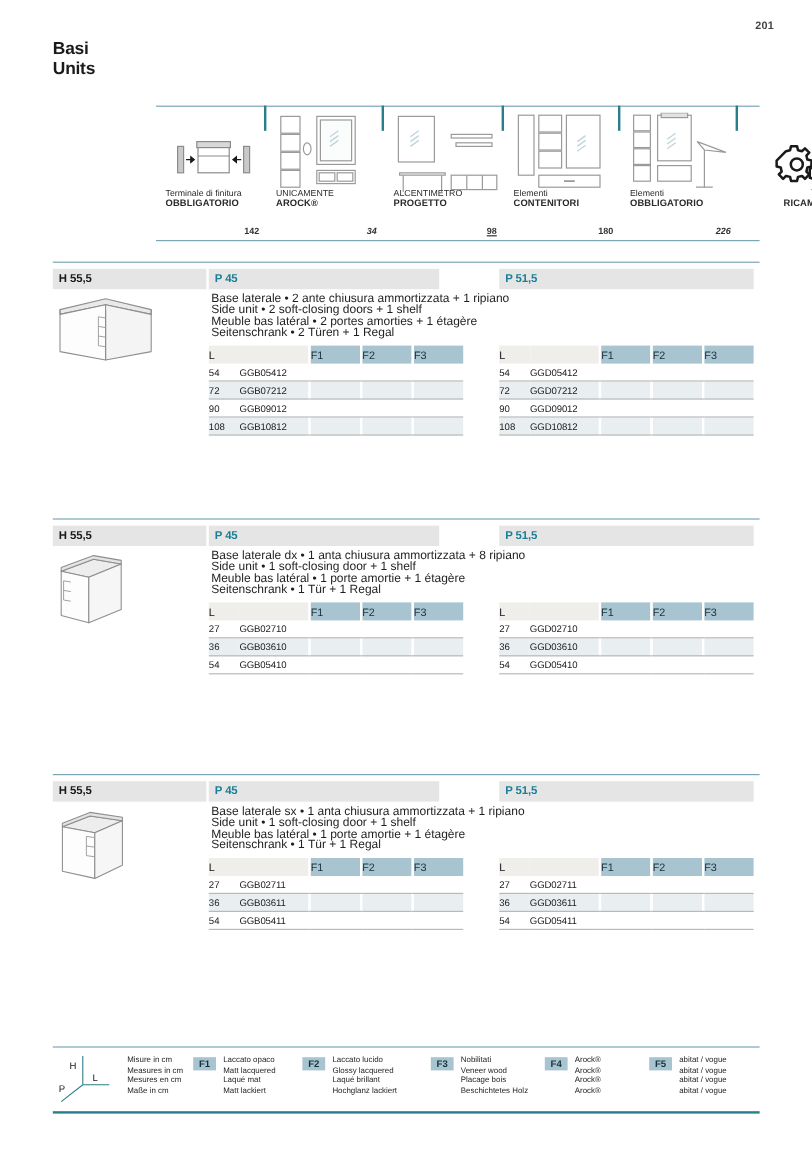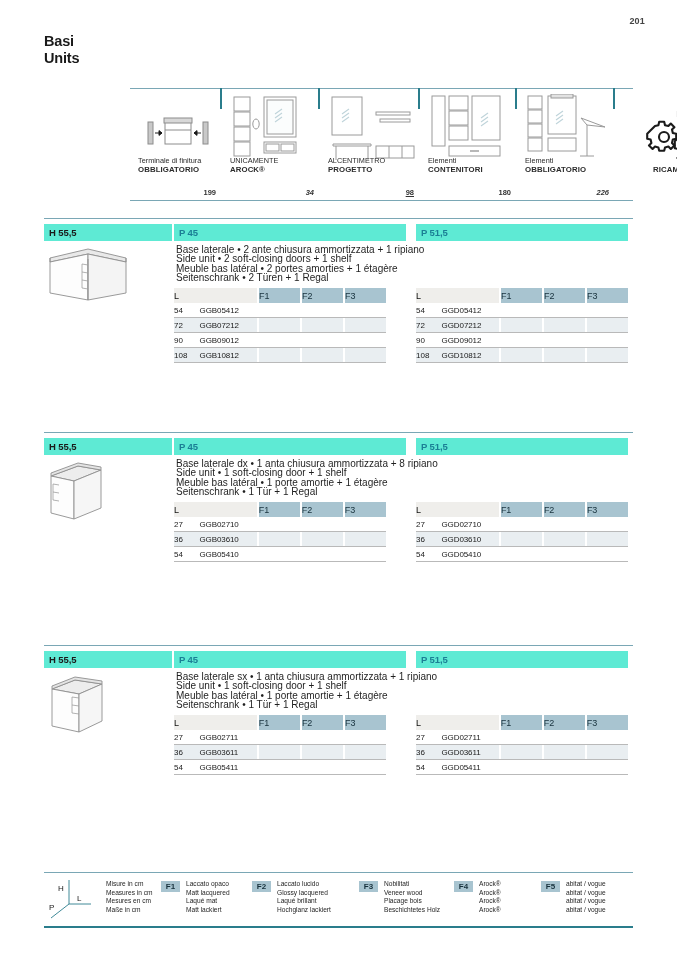--- a/index.html
+++ b/index.html
@@ -112,25 +112,25 @@
     left: 44px;
     width: 589px;
     height: 1px;
     background: #7aa7b5;
     top: 0;
   }
 
   .band {
     position: absolute;
     height: 17px;
-    background: #5eead4;
+    background: #e5e5e5;
     text-align: center;
   }
   .band.h-band { left: 44px; top: 6px; width: 128px; }
-  .band.p45    { left: 174px; top: 6px; width: 232px; }
+  .band.p45    { left: 174px; top: 6px; width: 192px; }
   .band.p515   { left: 416px; top: 6px; width: 212px; }
 
   .band-text {
     position: absolute;
     top: 3px;
     left: 5px;
     font-size: 9.5px;
     font-weight: bold;
     letter-spacing: -0.1px;
   }
@@ -264,21 +264,21 @@
             <line x1="27" y1="36" x2="53" y2="36"></line>
           </g>
           <path d="M17 39 L24 39 M24 39 l-3 -2.4 v4.8 z" stroke="#1a1a1a" fill="#1a1a1a" stroke-width="1"></path>
           <path d="M63 39 L56 39 M56 39 l3 -2.4 v4.8 z" stroke="#1a1a1a" fill="#1a1a1a" stroke-width="1"></path>
         </svg>
       </div>
       <div class="nav-label">
         <div>Terminale di finitura</div>
         <div class="l2">OBBLIGATORIO</div>
       </div>
-      <div class="nav-num" style="right:4px;">199</div>
+      <div class="nav-num" style="right:4px;">142</div>
     </div>
     <div class="nav-sep" style="left:90px;"></div>
 
     <div class="nav-cell" style="left:92px;width:96px;">
       <div class="nav-art">
         <svg width="90" height="72" viewBox="0 0 90 72">
           <g stroke="#9a9a9a" fill="#ffffff" stroke-width="1">
             <rect x="4" y="3" width="16" height="14"></rect>
             <rect x="4" y="18" width="16" height="14"></rect>
             <rect x="4" y="33" width="16" height="14"></rect>

